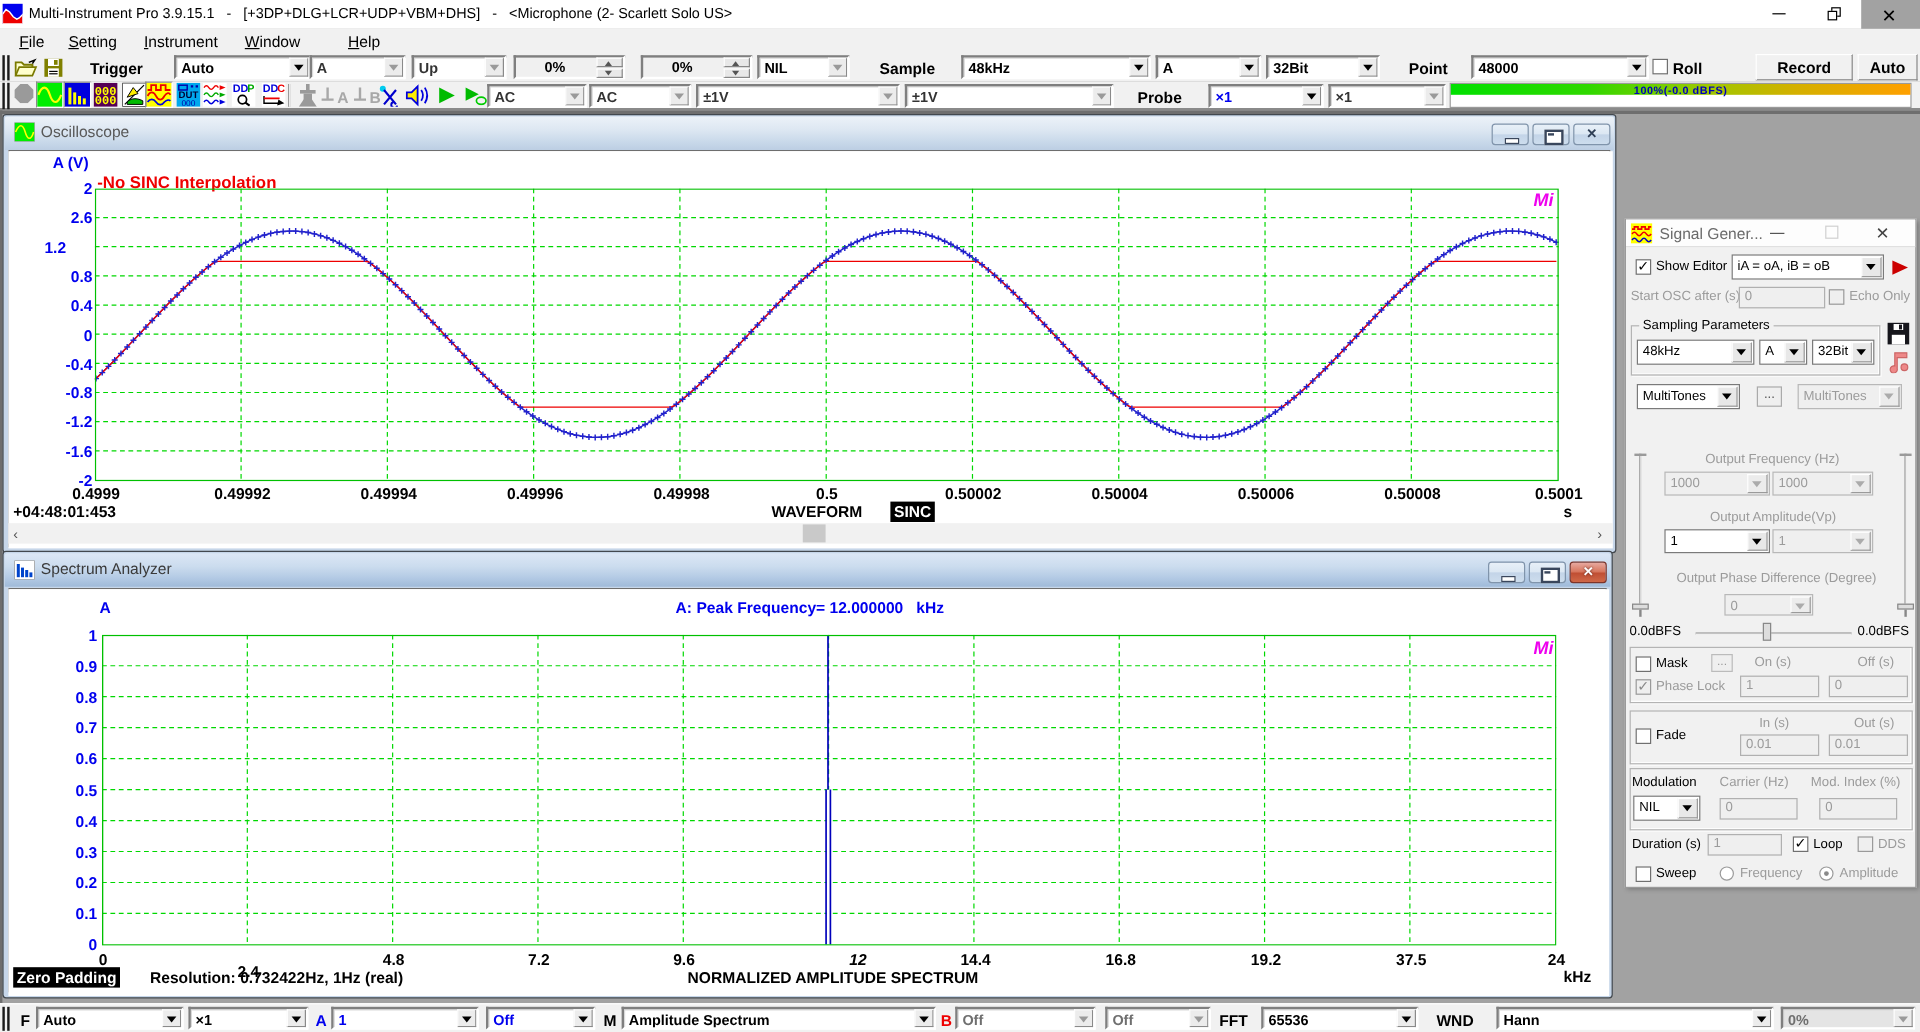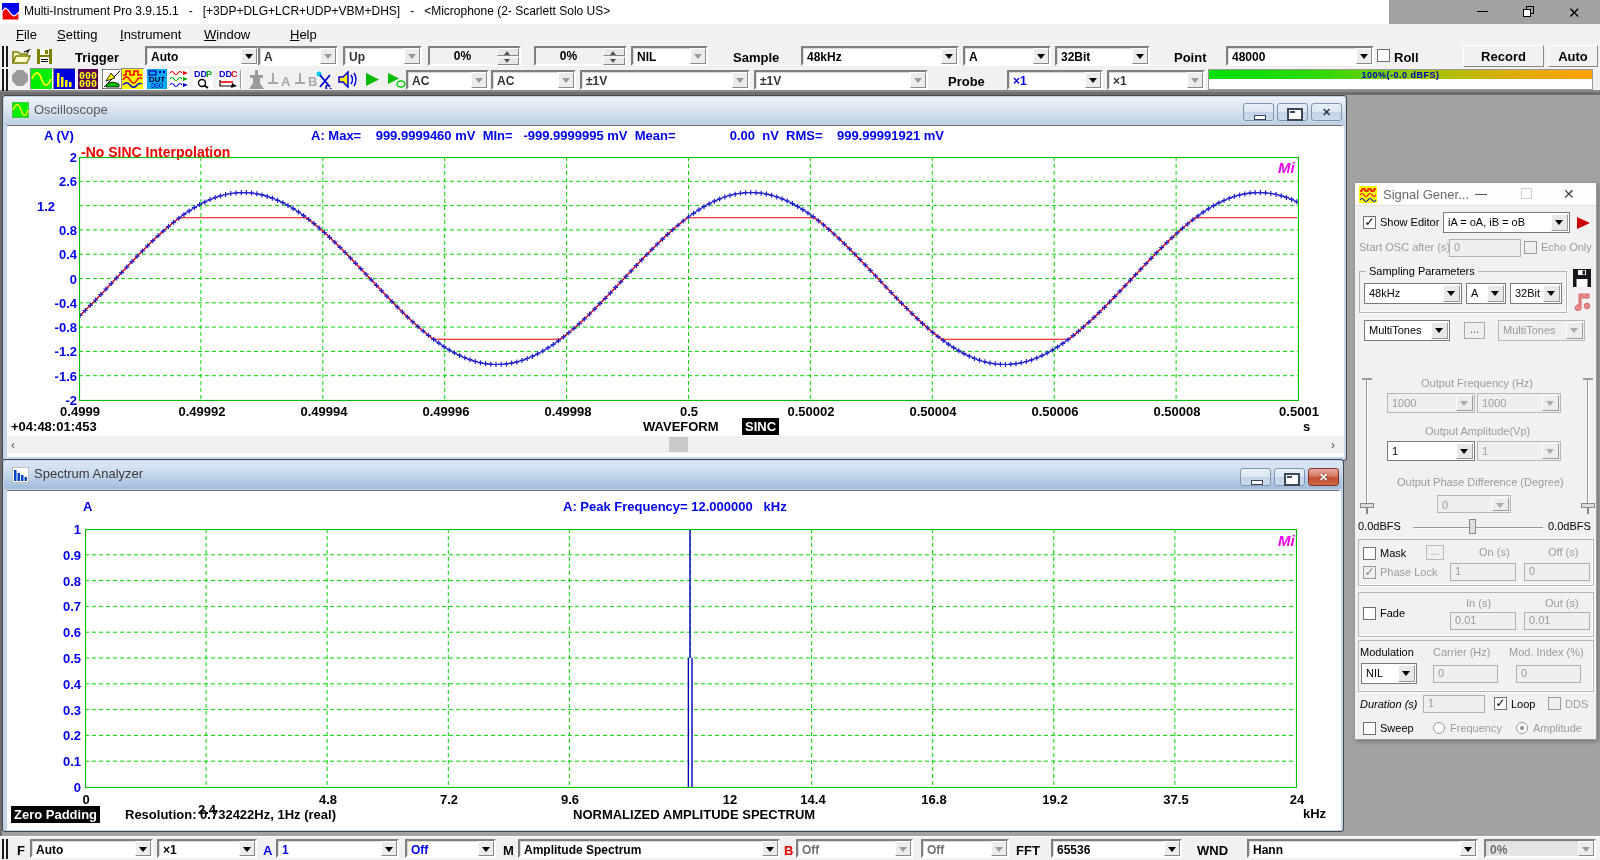--- a/index.html
+++ b/index.html
@@ -41,21 +41,21 @@
 .sg-cmb{position:absolute;background:#fff;border:1px solid #7a7a7a;font-size:11px;color:#000;white-space:nowrap;}
 .sg-cmb span{position:absolute;left:4px;top:3px;}
 .sg-cmb i{position:absolute;right:1px;top:1px;bottom:1px;width:17px;background:#e8e8e8;border:1px solid #fff;border-right-color:#9a9a9a;border-bottom-color:#9a9a9a;}
 .sg-cmb i:after{content:"";position:absolute;left:3px;top:5px;border:4px solid transparent;border-top:5px solid #000;}
 .sg-cmb.dis{background:#efefef;border-color:#b8b8b8;color:#9b9b9b;}
 .sg-cmb.dis i{background:#ececec;}
 .sg-cmb.dis i:after{border-top-color:#ababab;}
 .grpbox{position:absolute;border:1px solid #b4b4b4;box-shadow:1px 1px 0 #fdfdfd, -1px -1px 0 #fdfdfd inset;}
 </style></head><body>
 
-<div class="abs" style="left:0;top:0;width:1389px;height:24px;background:#fff;">
+<div class="abs" style="left:0;top:0;width:1551px;height:24px;background:#fff;">
 <svg class="abs" style="left:2px;top:3px" width="17" height="17">
       <rect width="17" height="17" fill="#0000ee"></rect>
       <path d="M0 9 L3 5 L6 7 L9 11 L12 13 L14 12 L17 9 L17 17 L0 17 Z" fill="#ee0000" stroke="#fff" stroke-width="1.2"></path>
     </svg>
 <div class="abs" style="left:24px;top:4px;font-size:12px;color:#000;white-space:pre;">Multi-Instrument Pro 3.9.15.1   -   [+3DP+DLG+LCR+UDP+VBM+DHS]   -   &lt;Microphone (2- Scarlett Solo US&gt;</div>
 <div class="abs" style="left:1477px;top:11px;width:11px;height:1px;background:#000;"></div>
 <div class="abs" style="left:1526px;top:6px;width:8px;height:8px;border:1px solid #000;"></div>
 <div class="abs" style="left:1523px;top:9px;width:8px;height:8px;border:1px solid #000;background:#fff;"></div>
 <div class="abs" style="left:1568px;top:4px;font-size:15px;color:#000;">✕</div>
 </div>
@@ -274,21 +274,20 @@
     </svg>
 <div class="wtxt">Oscilloscope</div>
 <div class="wbtn glyph-min" style="left:1240px;top:7px;"></div>
 <div class="wbtn glyph-res" style="left:1274px;top:7px;"></div>
 <div class="wbtn" style="left:1308px;top:7px;">
       <div class="xg">✕</div>
     </div>
 <div class="wclient" style="top:29px;"></div>
 <div class="abs" style="left:4px;top:30px;width:1337px;height:331px;background:#fff;overflow:hidden;">
 <div class="axlbl" style="left:37px;top:2px;">A (V)</div>
-<div class="axlbl" style="left:304px;top:2px;white-space:pre;">A: Max=    999.9999460 mV  MIn=   -999.9999995 mV  Mean=               0.00  nV  RMS=    999.99991921 mV</div>
 <div class="abs" style="left:74px;top:18px;font-size:14px;font-weight:bold;color:#ee0000;white-space:nowrap;">-No SINC Interpolation</div>
 <div class="axlbl" style="left:30px;top:24px;width:40px;text-align:right;">2</div>
 <div class="axlbl" style="left:30px;top:48px;width:40px;text-align:right;">2.6</div>
 <div class="axlbl" style="left:30px;top:73px;width:40px;text-align:left;">1.2</div>
 <div class="axlbl" style="left:30px;top:97px;width:40px;text-align:right;">0.8</div>
 <div class="axlbl" style="left:30px;top:121px;width:40px;text-align:right;">0.4</div>
 <div class="axlbl" style="left:30px;top:146px;width:40px;text-align:right;">0</div>
 <div class="axlbl" style="left:30px;top:170px;width:40px;text-align:right;">-0.4</div>
 <div class="axlbl" style="left:30px;top:194px;width:40px;text-align:right;">-0.8</div>
 <div class="axlbl" style="left:30px;top:218px;width:40px;text-align:right;">-1.2</div>
@@ -352,21 +351,21 @@
 <div class="axlbl" style="left:34px;top:186px;width:40px;text-align:right;">0.4</div>
 <div class="axlbl" style="left:34px;top:212px;width:40px;text-align:right;">0.3</div>
 <div class="axlbl" style="left:34px;top:237px;width:40px;text-align:right;">0.2</div>
 <div class="axlbl" style="left:34px;top:263px;width:40px;text-align:right;">0.1</div>
 <div class="axlbl" style="left:34px;top:289px;width:40px;text-align:right;">0</div>
 <div class="xlbl" style="left:79px;top:301px;">0</div>
 <div class="xlbl" style="left:200px;top:301px;margin-top:10px;">2.4</div>
 <div class="xlbl" style="left:321px;top:301px;">4.8</div>
 <div class="xlbl" style="left:442px;top:301px;">7.2</div>
 <div class="xlbl" style="left:563px;top:301px;">9.6</div>
-<div class="xlbl" style="left:723px;top:301px;">12</div>
+<div class="xlbl" style="left:708px;top:301px;font-style:italic;">12</div>
 <div class="xlbl" style="left:806px;top:301px;">14.4</div>
 <div class="xlbl" style="left:927px;top:301px;">16.8</div>
 <div class="xlbl" style="left:1048px;top:301px;">19.2</div>
 <div class="xlbl" style="left:1169px;top:301px;">37.5</div>
 <div class="xlbl" style="left:1290px;top:301px;">24</div>
 <div class="lbl" style="left:1296px;top:315px;">kHz</div>
 <div class="inv" style="left:4px;top:315px;">Zero Padding</div>
 <div class="lbl" style="left:118px;top:316px;">Resolution: 0.732422Hz, 1Hz (real)</div>
 <div class="lbl" style="left:542px;top:316px;padding-left:24px;">NORMALIZED AMPLITUDE SPECTRUM</div>
 <div class="abs b" style="left:1271px;top:41px;font-size:15px;font-style:italic;color:#ee00ee;">Mi</div>
@@ -468,21 +467,21 @@
       <i></i>
     </div>
 <div class="sg-lbl" style="left:3px;top:337px;">0.0dBFS</div>
 <div class="abs" style="left:58px;top:344px;width:130px;height:2px;background:#9a9a9a;border-bottom:1px solid #fff;"></div>
 <div class="abs" style="left:114px;top:336px;width:7px;height:15px;background:#ddd;border:1px solid #888;"></div>
 <div class="sg-lbl" style="left:193px;top:337px;">0.0dBFS</div>
 <div class="grpbox" style="left:3px;top:356px;width:236px;height:47px;"></div>
 <div class="ck" style="left:8px;top:364px;"></div>
 <div class="sg-lbl" style="left:25px;top:364px;">Mask</div>
 <div class="abs" style="left:71px;top:362px;width:18px;height:15px;background:#efefef;border:1px solid #bbb;text-align:center;font-size:10px;color:#999;">...</div>
-<div class="sg-lbl g" style="left:124px;top:363px;">On (s)</div>
+<div class="sg-lbl g" style="left:107px;top:363px;">On (s)</div>
 <div class="sg-lbl g" style="left:193px;top:363px;">Off (s)</div>
 <div class="ck dis" style="left:8px;top:383px;">✓</div>
 <div class="sg-lbl g" style="left:25px;top:383px;">Phase Lock</div>
 <div class="sg-inp" style="left:95px;top:380px;width:66px;height:18px;">1</div>
 <div class="sg-inp" style="left:169px;top:380px;width:66px;height:18px;">0</div>
 <div class="grpbox" style="left:3px;top:409px;width:236px;height:45px;"></div>
 <div class="ck" style="left:8px;top:424px;"></div>
 <div class="sg-lbl" style="left:25px;top:424px;">Fade</div>
 <div class="sg-lbl g" style="left:111px;top:414px;">In (s)</div>
 <div class="sg-lbl g" style="left:190px;top:414px;">Out (s)</div>
@@ -491,21 +490,21 @@
 <div class="grpbox" style="left:3px;top:457px;width:236px;height:52px;"></div>
 <div class="sg-lbl" style="left:5px;top:463px;">Modulation</div>
 <div class="sg-lbl g" style="left:78px;top:463px;">Carrier (Hz)</div>
 <div class="sg-lbl g" style="left:154px;top:463px;">Mod. Index (%)</div>
 <div class="sg-cmb" style="left:6px;top:480px;width:56px;height:21px;">
       <span>NIL</span>
       <i></i>
     </div>
 <div class="sg-inp" style="left:78px;top:482px;width:65px;height:18px;">0</div>
 <div class="sg-inp" style="left:161px;top:482px;width:65px;height:18px;">0</div>
-<div class="sg-lbl" style="left:5px;top:515px;font-style:italic;">Duration (s)</div>
+<div class="sg-lbl" style="left:5px;top:515px;">Duration (s)</div>
 <div class="sg-inp" style="left:68px;top:512px;width:62px;height:18px;">1</div>
 <div class="ck" style="left:139px;top:514px;">✓</div>
 <div class="sg-lbl" style="left:156px;top:515px;">Loop</div>
 <div class="ck dis" style="left:193px;top:514px;"></div>
 <div class="sg-lbl g" style="left:210px;top:515px;">DDS</div>
 <div class="ck" style="left:8px;top:539px;"></div>
 <div class="sg-lbl" style="left:25px;top:539px;">Sweep</div>
 <div class="radio" style="left:78px;top:539px;"></div>
 <div class="sg-lbl g" style="left:95px;top:539px;">Frequency</div>
 <div class="radio" style="left:161px;top:539px;">

